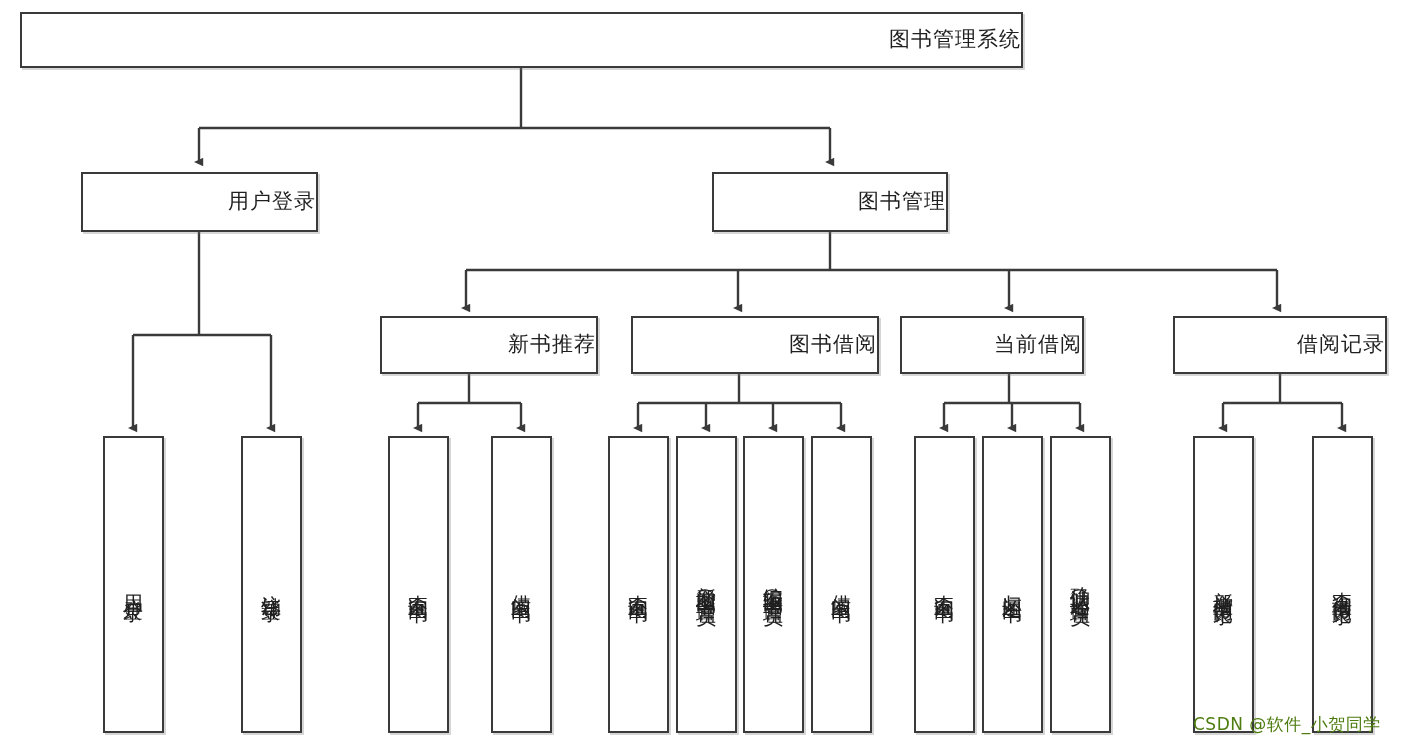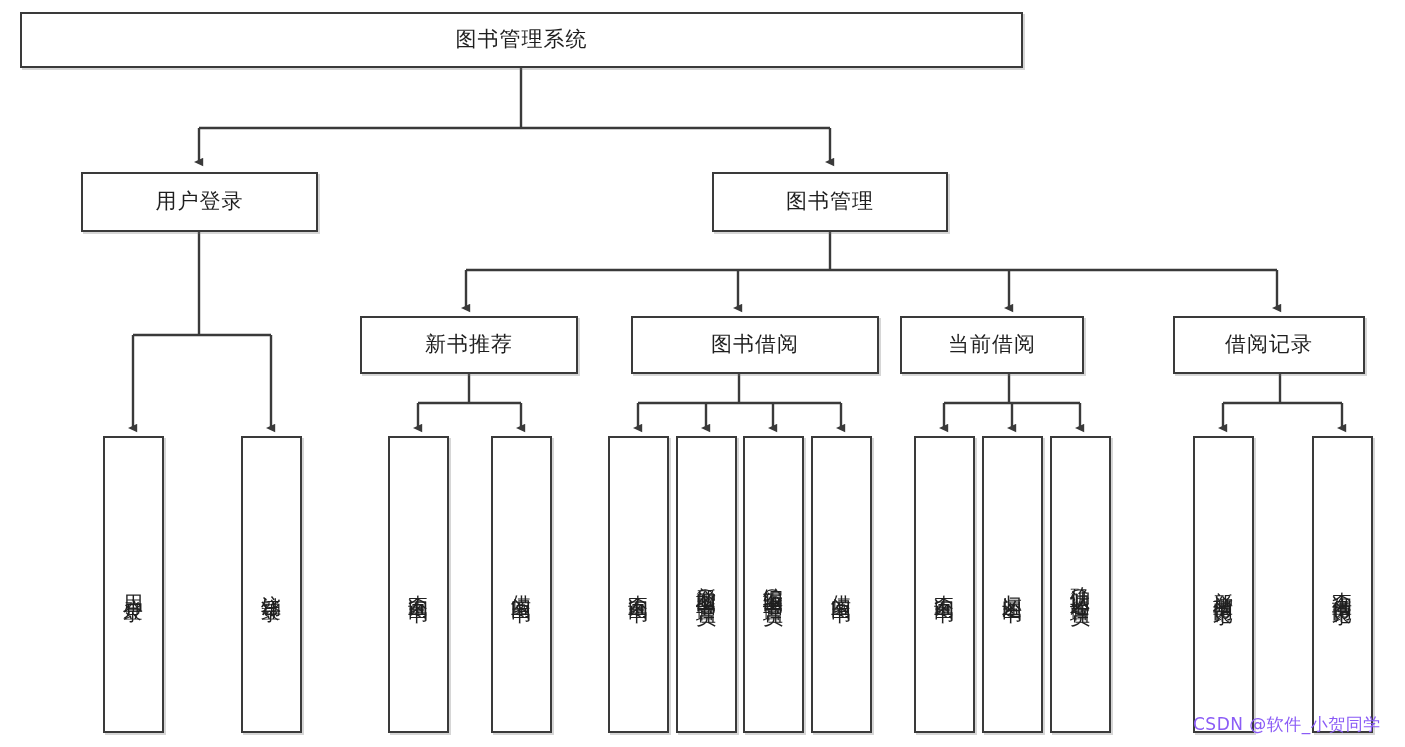--- a/index.html
+++ b/index.html
@@ -26,21 +26,21 @@
     height: 747px;
     pointer-events: none;
   }
   .node {
     position: absolute;
     box-sizing: border-box;
     background: #ffffff;
     border: 2px solid #3a3a3a;
     display: flex;
     align-items: center;
-    justify-content: center;
+    justify-content: flex-end;
     box-shadow: 2px 2px 0 rgba(120,120,120,0.30);
   }
   .node .label {
     color: #1f1f1f;
     text-align: center;
     line-height: 1.22;
     white-space: pre;
   }
   .node.horizontal .label {
     font-size: 21px;
@@ -60,21 +60,21 @@
     text-orientation: upright;
     font-size: 20px;
     letter-spacing: 3px;
     line-height: 1;
   }
   .watermark {
     position: absolute;
     left: 1193px;
     top: 713px;
     font-size: 17px;
-    color: #8b5cf6;
+    color: #4d7c0f;
     letter-spacing: 0.5px;
     white-space: nowrap;
     user-select: none;
   }
 </style>
 </head>
 <body>
 
 <div id="canvas">
 
@@ -133,33 +133,33 @@
   </div>
 
   <div class="node horizontal" style="left:81px; top:172px; width:237px; height:60px;">
     <span class="label">用户登录</span>
   </div>
 
   <div class="node horizontal" style="left:712px; top:172px; width:236px; height:60px;">
     <span class="label">图书管理</span>
   </div>
 
-  <div class="node horizontal" style="left:360px; top:316px; width:218px; height:58px;">
+  <div class="node horizontal" style="left:380px; top:316px; width:218px; height:58px;">
     <span class="label">新书推荐</span>
   </div>
 
   <div class="node horizontal" style="left:631px; top:316px; width:248px; height:58px;">
     <span class="label">图书借阅</span>
   </div>
 
   <div class="node horizontal" style="left:900px; top:316px; width:184px; height:58px;">
     <span class="label">当前借阅</span>
   </div>
 
-  <div class="node horizontal" style="left:1173px; top:316px; width:192px; height:58px;">
+  <div class="node horizontal" style="left:1173px; top:316px; width:214px; height:58px;">
     <span class="label">借阅记录</span>
   </div>
 
   <div class="node vertical" style="left:103px; top:436px; width:61px; height:297px;">
     <span class="label">用户登录</span>
   </div>
 
   <div class="node vertical" style="left:241px; top:436px; width:61px; height:297px;">
     <span class="label">注销登录</span>
   </div>

